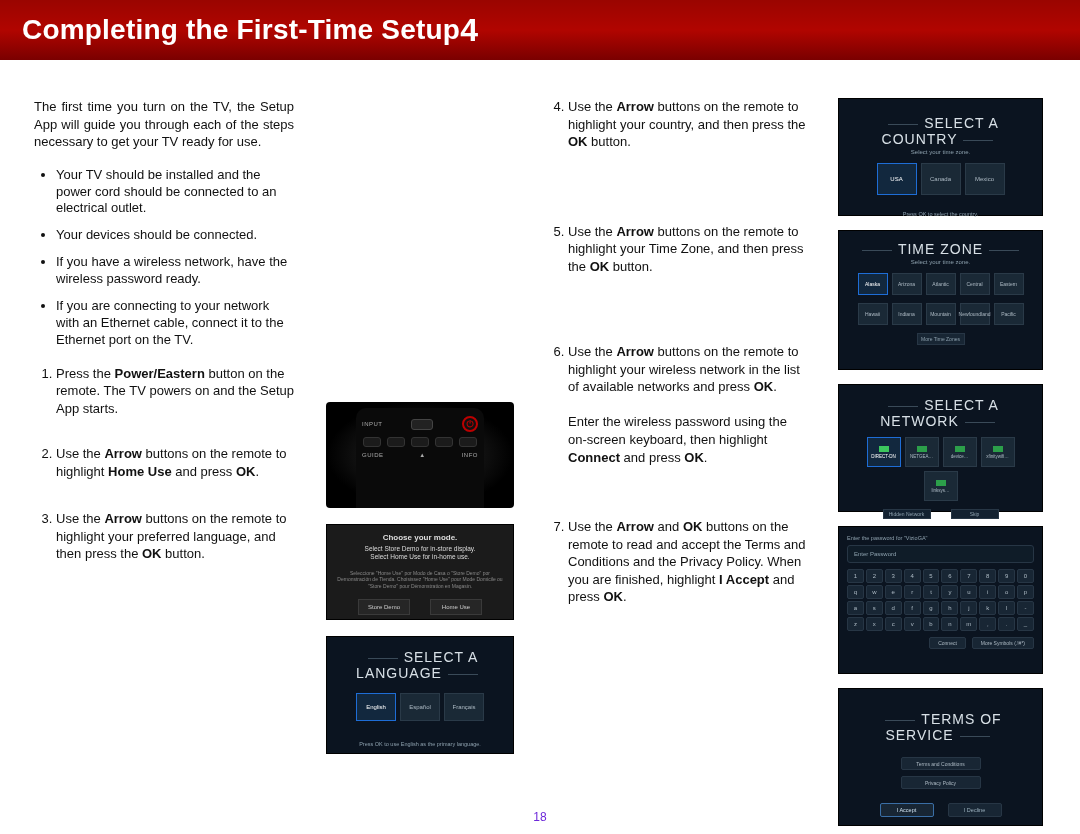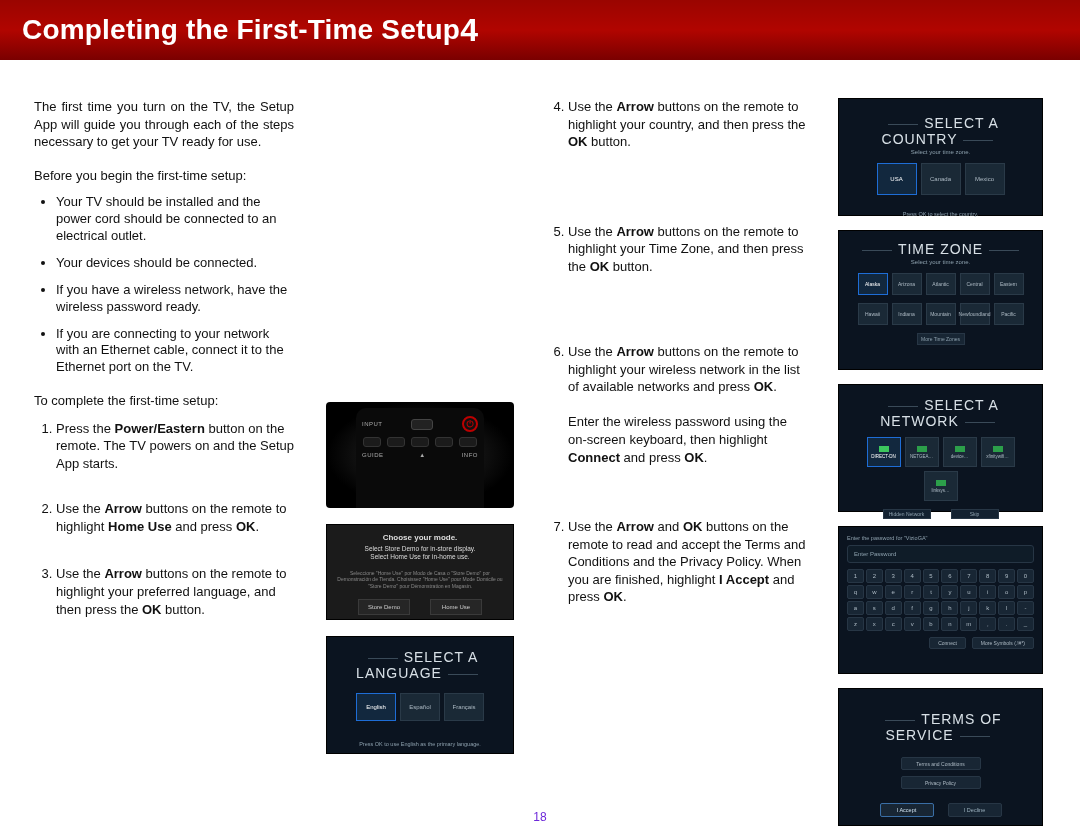--- a/index.html
+++ b/index.html
@@ -213,28 +213,26 @@
 
 <div class="header-bar">
   <h1>Completing the First-Time Setup</h1>
   <div class="chapter">4</div>
 </div>
 
 <div class="page-body">
 
   <div class="col-text-left">
     <p class="intro">The first time you turn on the TV, the Setup App will guide you through each of the steps necessary to get your TV ready for use.</p>
-    <p class="lead">Before you begin the first-time setup:</p>
     <ul class="prep">
       <li>Your TV should be installed and the power cord should be connected to an electrical outlet.</li>
       <li>Your devices should be connected.</li>
       <li>If you have a wireless network, have the wireless password ready.</li>
       <li>If you are connecting to your network with an Ethernet cable, connect it to the Ethernet port on the TV.</li>
     </ul>
-    <p class="lead">To complete the first-time setup:</p>
     <ol class="steps">
       <li>
         <span>Press the </span><span class="b">Power/Eastern</span><span> button on the remote. The TV powers on and the Setup App starts.</span>
       </li>
       <li>
         <span>Use the </span><span class="b">Arrow</span><span> buttons on the remote to highlight </span><span class="b">Home Use</span><span> and press </span><span class="b">OK</span><span>.</span>
       </li>
       <li style="margin-top:30px;">
         <span>Use the </span><span class="b">Arrow</span><span> buttons on the remote to highlight your preferred language, and then press the </span><span class="b">OK</span><span> button.</span>
       </li>

